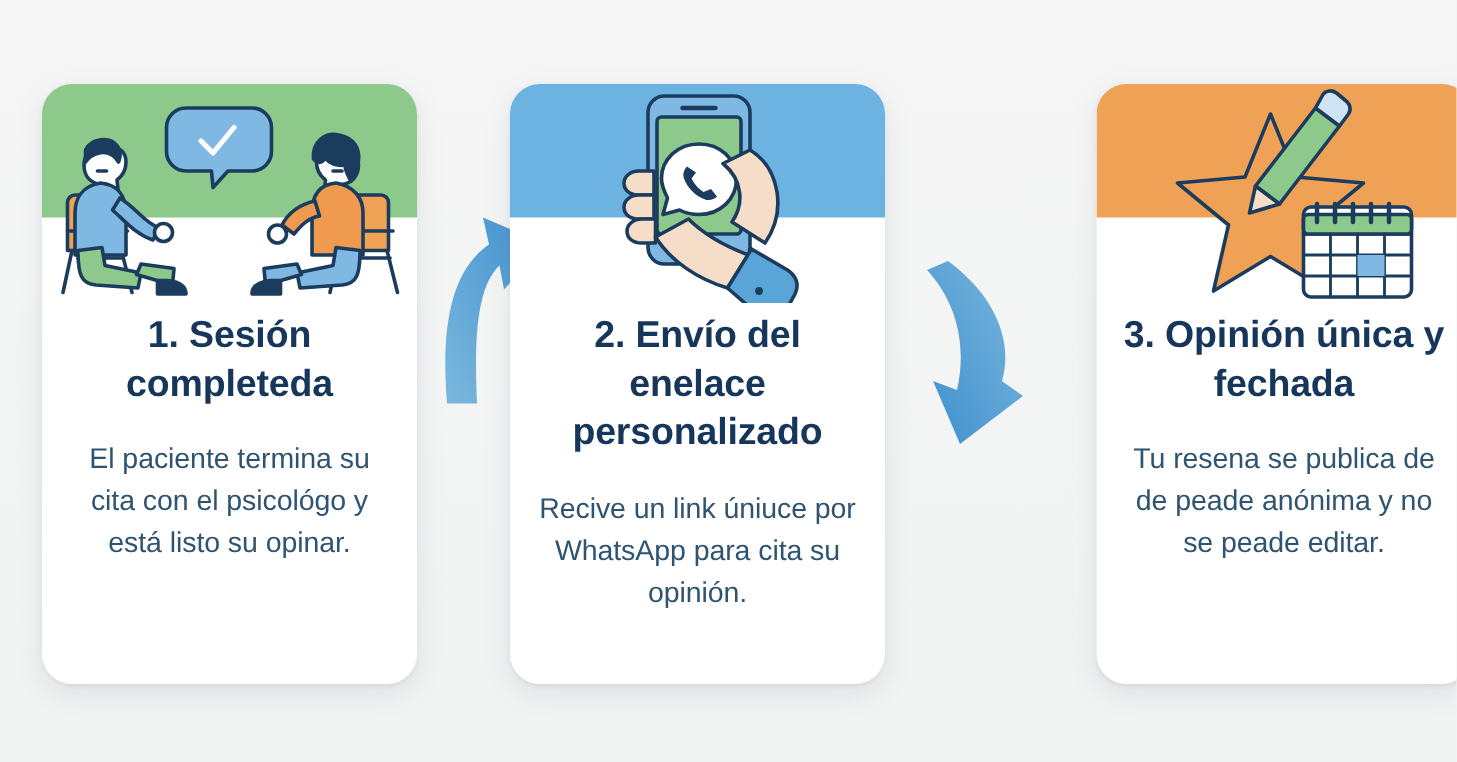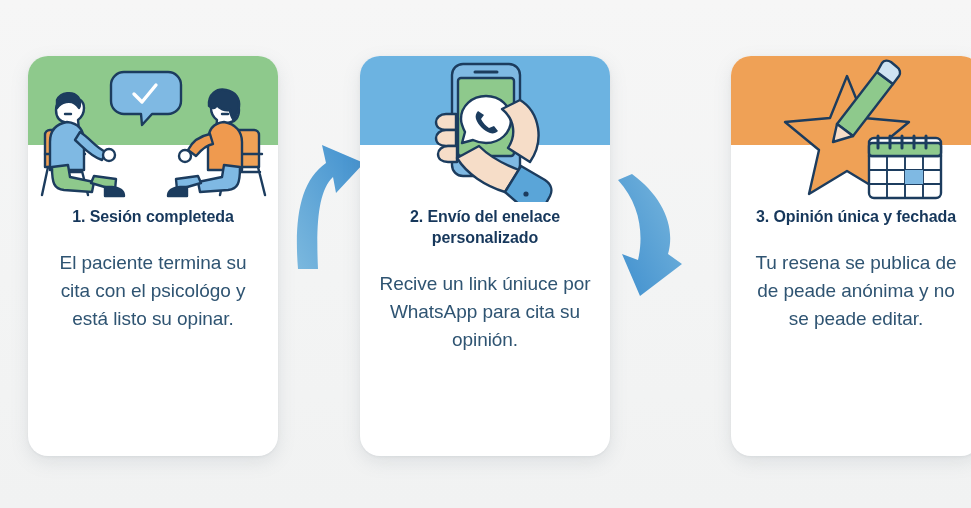--- a/index.html
+++ b/index.html
@@ -22,21 +22,21 @@
     width:250px;
     height:400px;
     background:#ffffff;
     border-radius:20px;
     overflow:hidden;
     box-shadow:0 6px 18px rgba(120,130,140,0.16), 0 1px 3px rgba(120,130,140,0.10);
     display:flex;
     flex-direction:column;
   }
   #card-1 { left:28px;  }
-  #card-2 { left:360px; }
+  #card-2 { left:340px; }
   #card-3 { left:691px;margin-left:40px; }
 
   .card-header {
     position:relative;
     height:89px;
     flex:0 0 89px;
     width:100%;
   }
   #card-1 .card-header { background:#8ec98c; }
   #card-2 .card-header { background:#6cb3e1; }
@@ -53,21 +53,21 @@
   #card-2 .illus { top:-4px; }
   #card-3 .illus { top:-2px; }
 
   .card-body {
     flex:1 1 auto;
     padding:62px 16px 0 16px;
     text-align:center;
   }
   .card-title {
     color:#16375b;
-    font-size:16px;
+    font-size:25px;
     font-weight:bold;
     line-height:1.30;
     letter-spacing:-0.1px;
     margin-bottom:21px;
   }
   .card-text {
     color:#2f5472;
     font-size:19px;
     line-height:1.48;
     letter-spacing:-0.05px;

